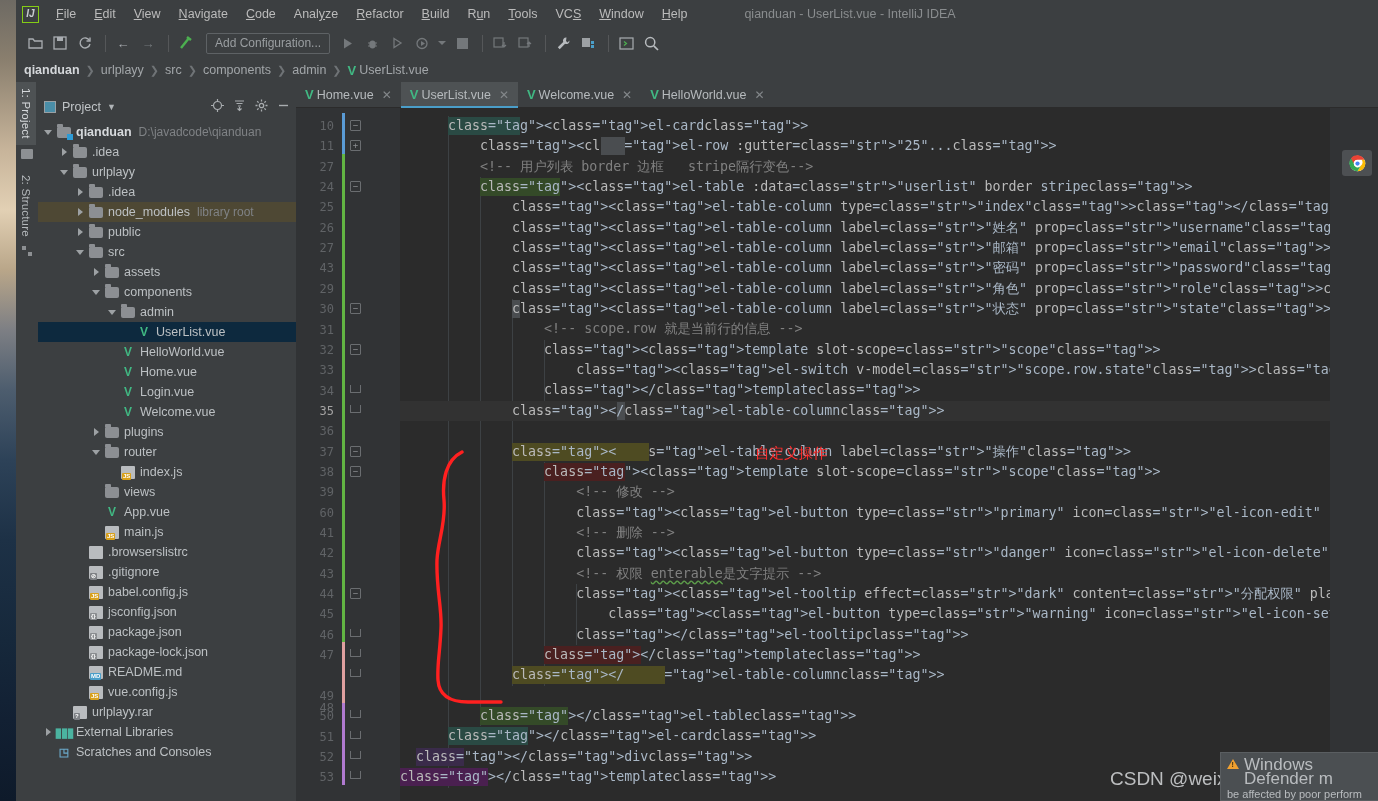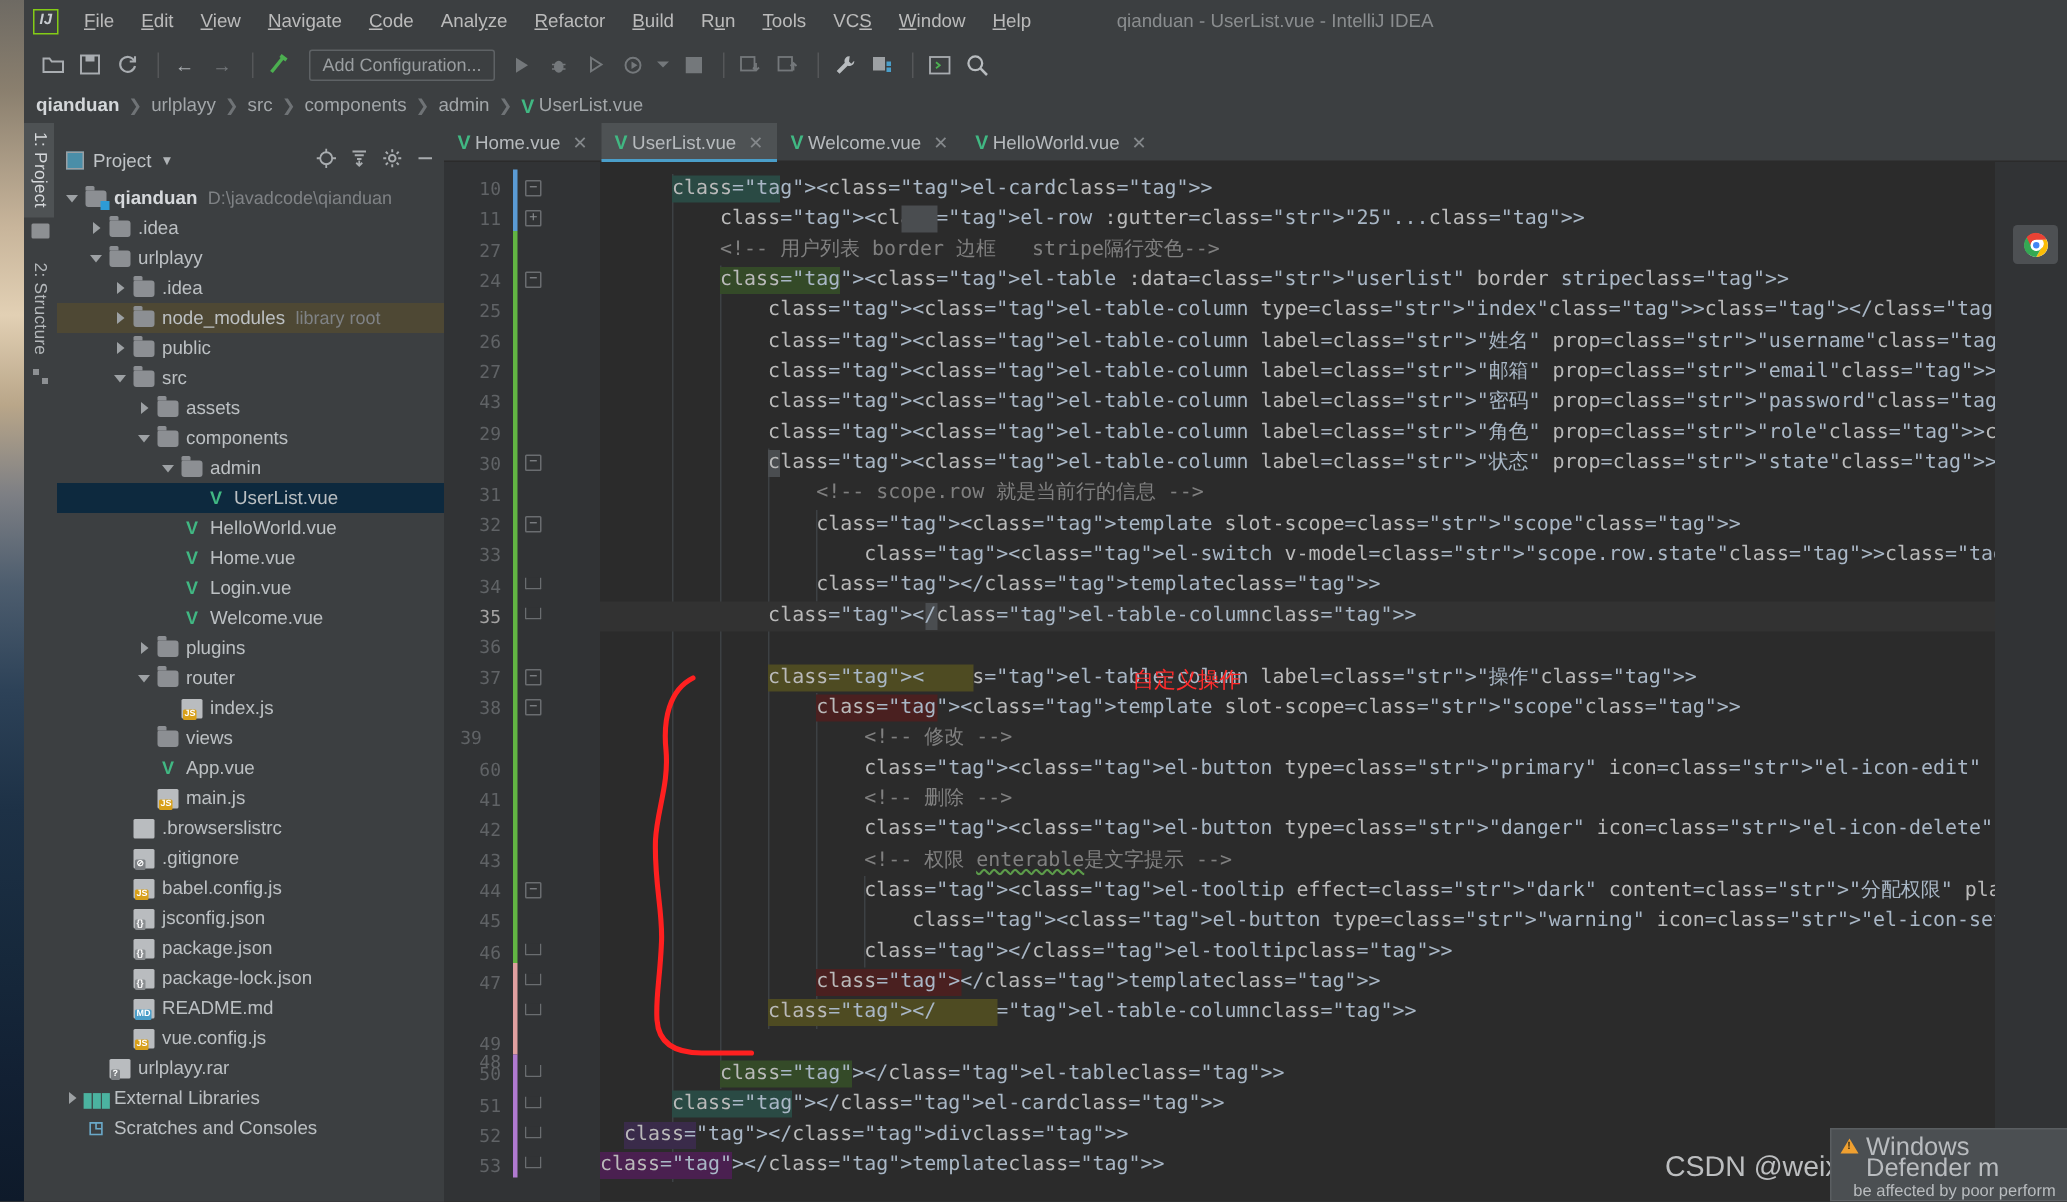--- a/index.html
+++ b/index.html
@@ -267,21 +267,21 @@
   }
   .toast-row { display: flex; align-items: flex-start; gap: 5px; }
   .warn-tri {
     width: 0; height: 0; border-left: 6px solid transparent; border-right: 6px solid transparent;
     border-bottom: 10px solid #f0a030; flex: 0 0 12px; margin-top: 1px; position: relative;
   }
   .warn-tri::after {
     content:'!'; position:absolute; left:-1.5px; top:2px; font-size:7px; color:#3a2c10; font-weight:bold;
   }
   .toast-txt { font-size: 17px; color: #b9bcbf; line-height: 14px; }
-  .toast-sub { font-size: 11px; color: #b9bcbf; line-height: 14px; margin-top: 1px; text-align: center; }
+  .toast-sub { font-size: 11px; color: #b9bcbf; line-height: 14px; margin-top: 1px; }
 </style>
 </head>
 <body>
 
 <div id="app">
 
   <div class="wallpaper"></div>
 
   <div class="titlebar">
     <div class="ij-logo">IJ</div>
@@ -692,21 +692,21 @@
           <div class="gut-line" style="top: 170.8px;">29</div>
           <div class="gut-line" style="top: 191.15px;">30</div>
           <div class="gut-line" style="top: 211.5px;">31</div>
           <div class="gut-line" style="top: 231.85px;">32</div>
           <div class="gut-line" style="top: 252.2px;">33</div>
           <div class="gut-line" style="top: 272.55px;">34</div>
           <div class="gut-line cur" style="top: 292.9px;">35</div>
           <div class="gut-line" style="top: 313.25px;">36</div>
           <div class="gut-line" style="top: 333.6px;">37</div>
           <div class="gut-line" style="top: 353.95px;">38</div>
-          <div class="gut-line" style="top: 374.3px; text-align: center;">39</div>
+          <div class="gut-line" style="top: 374.3px;">39</div>
           <div class="gut-line" style="top: 394.65px;">60</div>
           <div class="gut-line" style="top: 415px;">41</div>
           <div class="gut-line" style="top: 435.35px;">42</div>
           <div class="gut-line" style="top: 455.7px;">43</div>
           <div class="gut-line" style="top: 476.05px;">44</div>
           <div class="gut-line" style="top: 496.4px;">45</div>
           <div class="gut-line" style="top: 516.75px;">46</div>
           <div class="gut-line" style="top: 537.1px;">47</div>
           <div class="gut-line" style="top: 557.45px; margin-top: 33px;">48</div>
           <div class="gut-line" style="top: 577.8px;">49</div>

